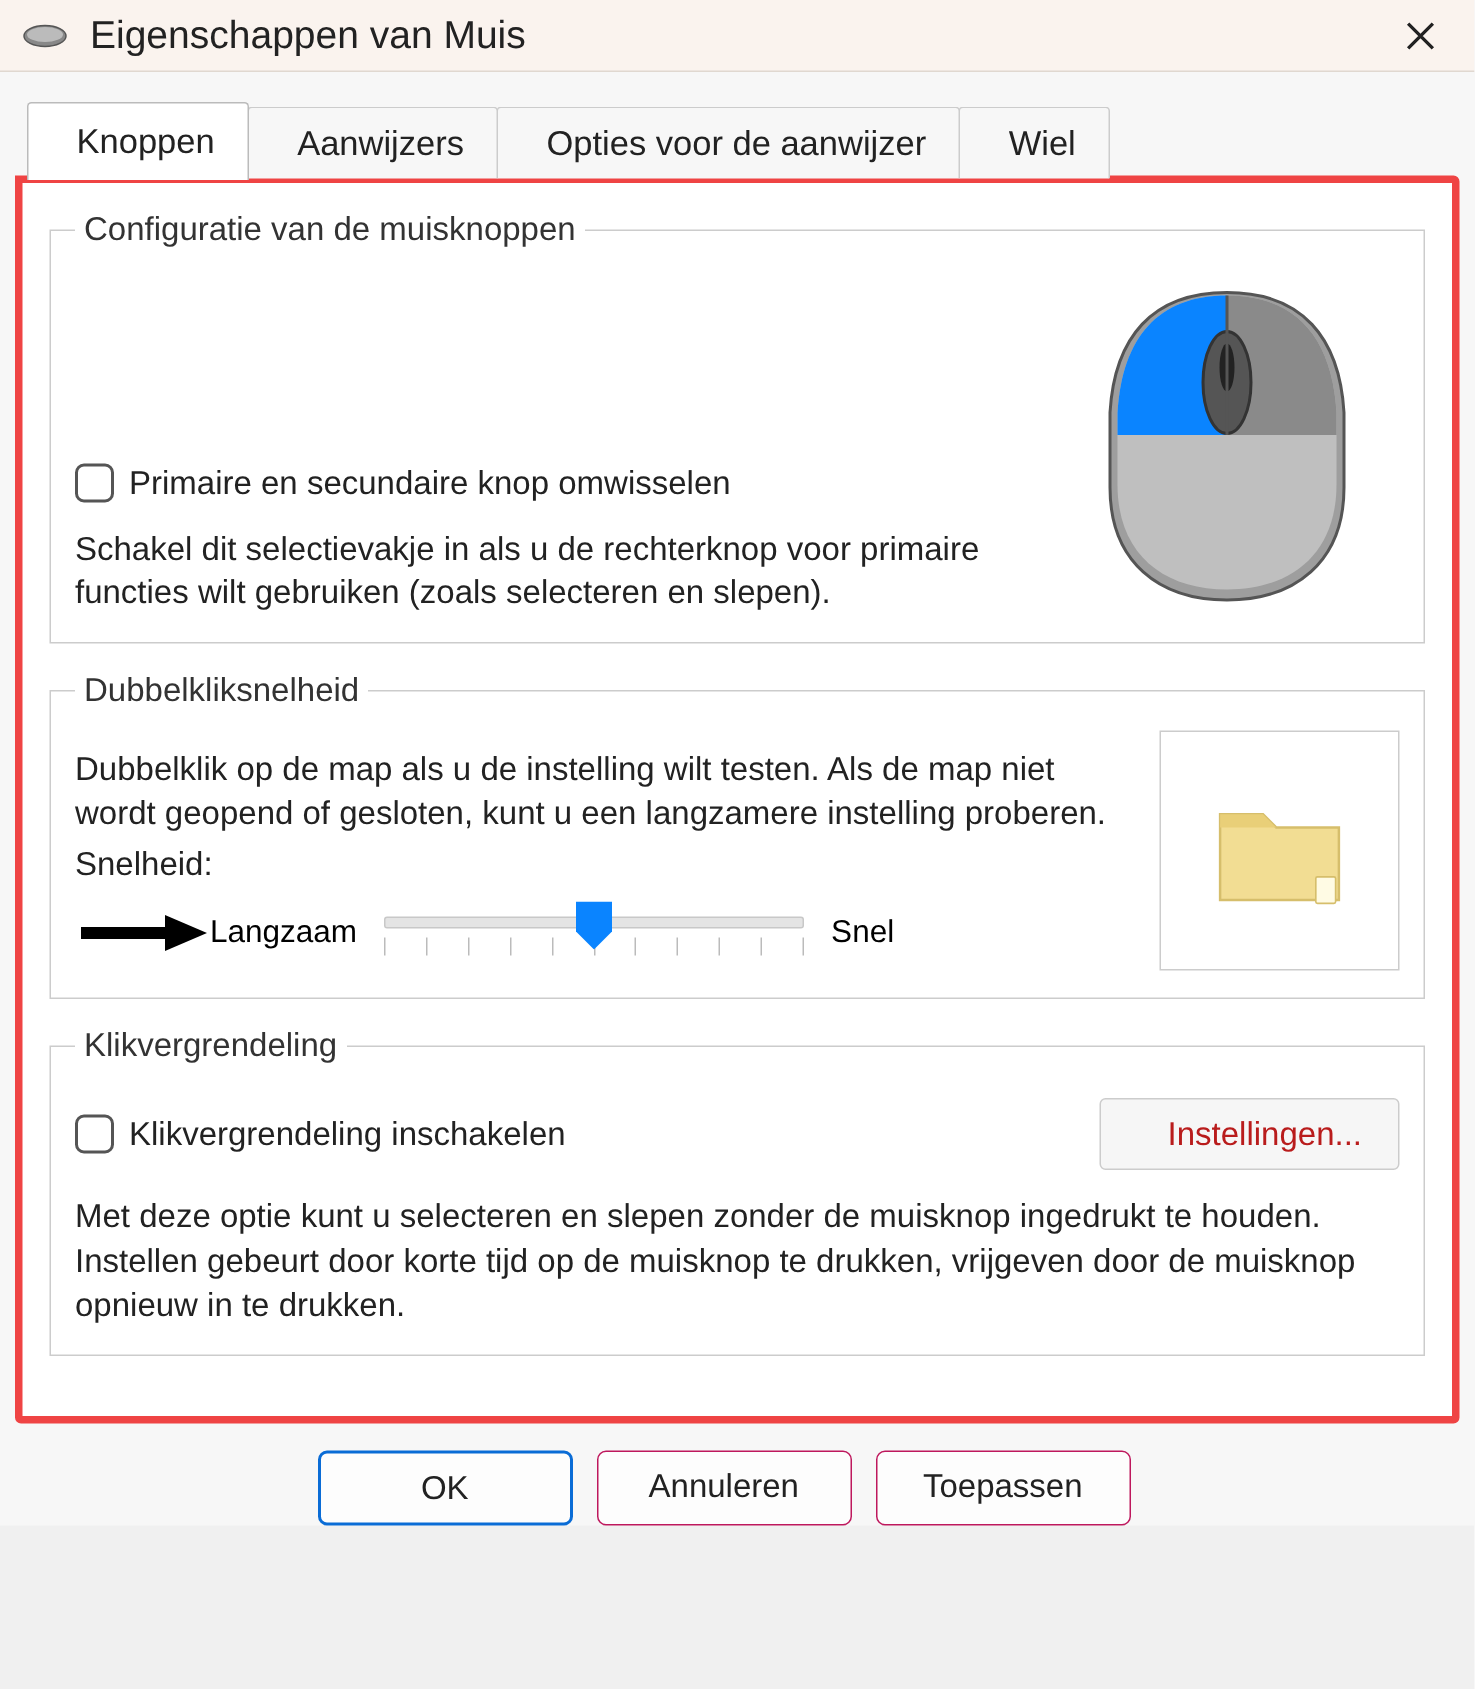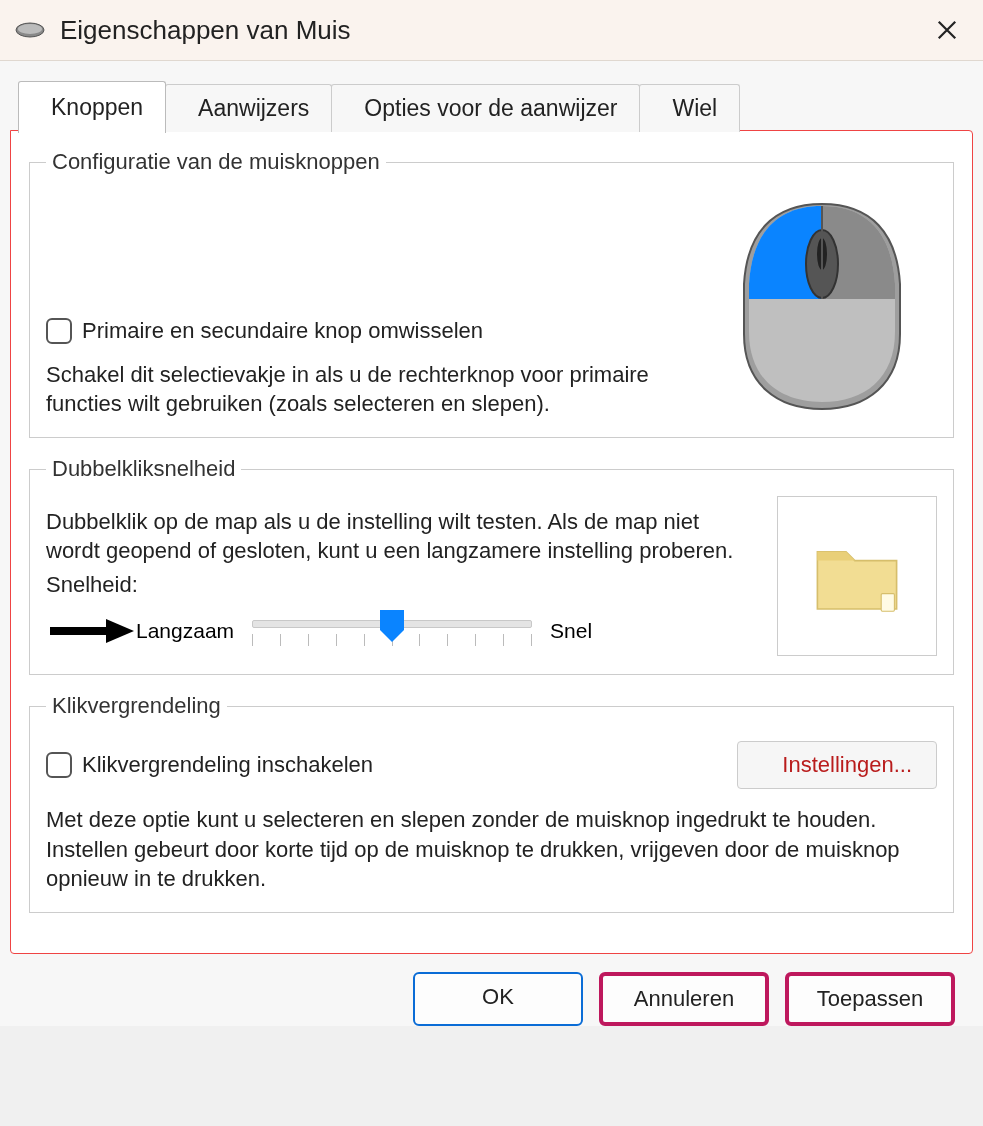--- a/index.html
+++ b/index.html
@@ -6,21 +6,21 @@
     body {
       font-family: "Segoe UI", Tahoma, sans-serif;
       font-size: 21px;
       background: #f0f0f0;
       width: 983px;
       height: 1126px;
       overflow: hidden;
     }
     .titlebar {
       background: #faf3ee;
-      height: 61px;
+      height: 48px;
       display: flex;
       align-items: center;
       padding: 0 14px;
       border-bottom: 1px solid #e0d8d0;
     }
     .titlebar .mouse-icon {
       width: 32px; height: 20px; margin-right: 14px;
     }
     .titlebar .title {
       font-size: 26px;
@@ -61,21 +61,21 @@
     .tab.active {
       background: #fff;
       border-color: #bbb;
       z-index: 3;
       top: 2px;
       padding-top: 12px;
       padding-bottom: 12px;
     }
     .tabpanel {
       background: #fff;
-      border: 1px solid #ef4444;
+      border: 5px solid #ef4444;
       border-radius: 0 4px 4px 4px;
       margin-top: -1px;
       padding: 18px 18px 22px 18px;
       position: relative;
       z-index: 1;
     }
     fieldset.group {
       border: 1px solid #ccc;
       padding: 14px 16px 18px 16px;
       margin-bottom: 18px;
@@ -145,25 +145,25 @@
       display: flex; align-items: center; justify-content: space-between;
       margin: 8px 0 16px 0;
     }
     .settings-btn {
       border: 1px solid #ccc; border-radius: 4px;
       background: #f6f6f6; color: #b91c1c;
       padding: 10px 24px; font-size: 22px;
       min-width: 200px; text-align: right;
     }
     .footer {
-      display: flex; justify-content: flex-end; gap: 16px;
+      display: flex; justify-content: center; gap: 16px;
       padding: 18px 18px 0 0;
     }
     .btn {
-      border: 4px solid #be185d; border-radius: 6px;
+      border: 1px solid #be185d; border-radius: 6px;
       background: #fdfdfd; color: #222;
       padding: 10px 0; font-size: 22px;
       min-width: 170px; text-align: center;
       cursor: pointer;
     }
     .btn.primary {
       border: 2px solid #0a6cd6;
     }
   </style>
 </head>

